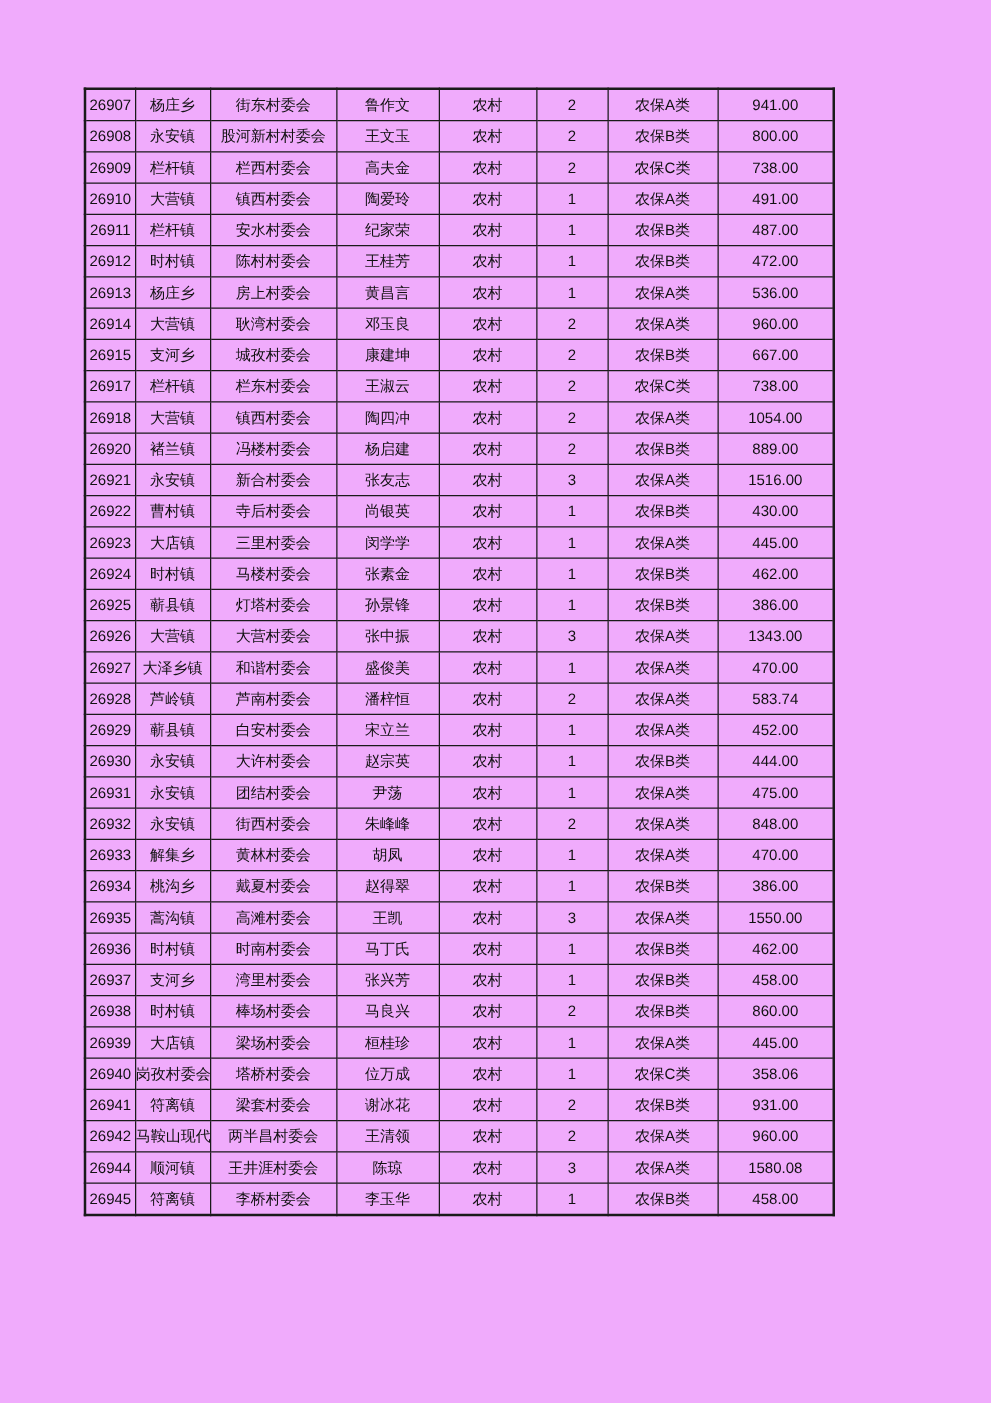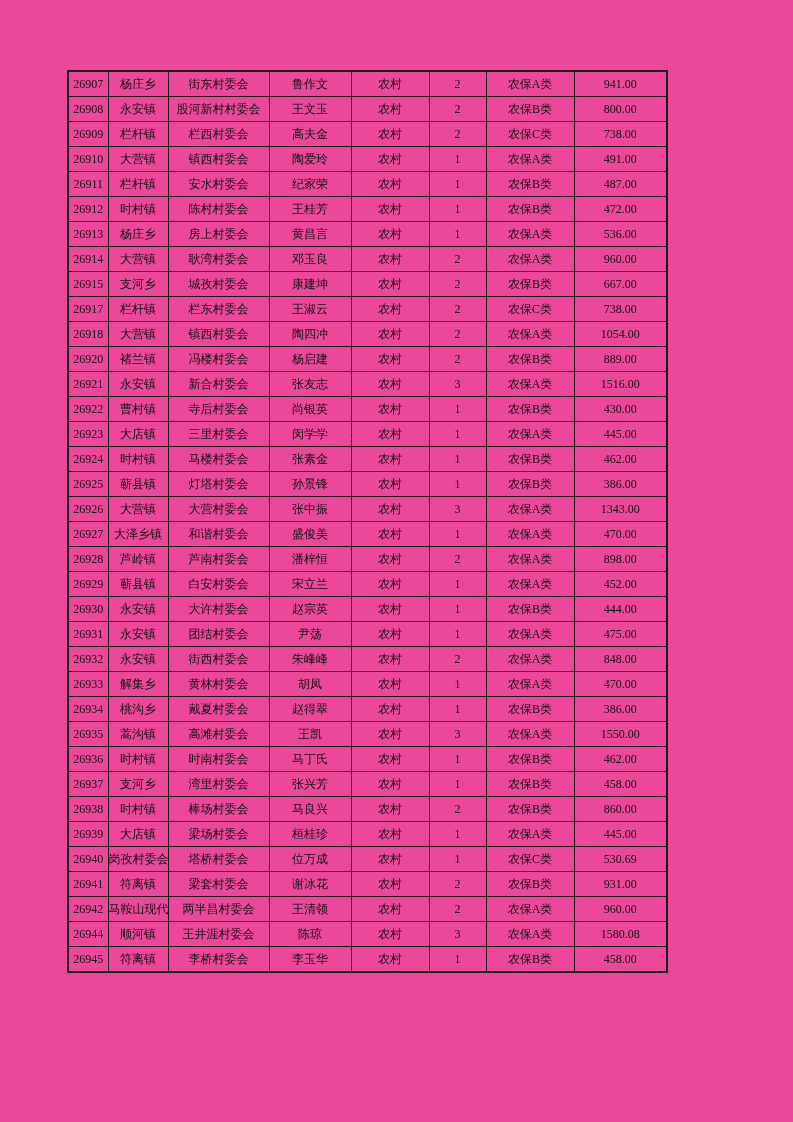--- a/index.html
+++ b/index.html
@@ -4,23 +4,23 @@
 <style>
   html, body {
     margin: 0;
     padding: 0;
     background: #ffffff;
   }
   .page {
     position: relative;
     width: 793px;
     height: 1122px;
-    background: #ec4899;
+    background: #f0abfc;
     overflow: hidden;
-    font-family: Liberation Serif, serif;
+    font-family: Liberation Sans, sans-serif;
   }
   table.records {
     position: absolute;
     left: 67px;
     top: 70px;
     width: 599px;
     border-collapse: collapse;
     table-layout: fixed;
     border: 2px solid #1a1a1a;
   }
@@ -252,21 +252,21 @@
           <td>470.00</td>
         </tr>
         <tr>
           <td>26928</td>
           <td>芦岭镇</td>
           <td>芦南村委会</td>
           <td>潘梓恒</td>
           <td>农村</td>
           <td>2</td>
           <td>农保A类</td>
-          <td>898.00</td>
+          <td>583.74</td>
         </tr>
         <tr>
           <td>26929</td>
           <td>蕲县镇</td>
           <td>白安村委会</td>
           <td>宋立兰</td>
           <td>农村</td>
           <td>1</td>
           <td>农保A类</td>
           <td>452.00</td>
@@ -372,21 +372,21 @@
           <td>445.00</td>
         </tr>
         <tr>
           <td>26940</td>
           <td>岗孜村委会</td>
           <td>塔桥村委会</td>
           <td>位万成</td>
           <td>农村</td>
           <td>1</td>
           <td>农保C类</td>
-          <td>530.69</td>
+          <td>358.06</td>
         </tr>
         <tr>
           <td>26941</td>
           <td>符离镇</td>
           <td>梁套村委会</td>
           <td>谢冰花</td>
           <td>农村</td>
           <td>2</td>
           <td>农保B类</td>
           <td>931.00</td>

